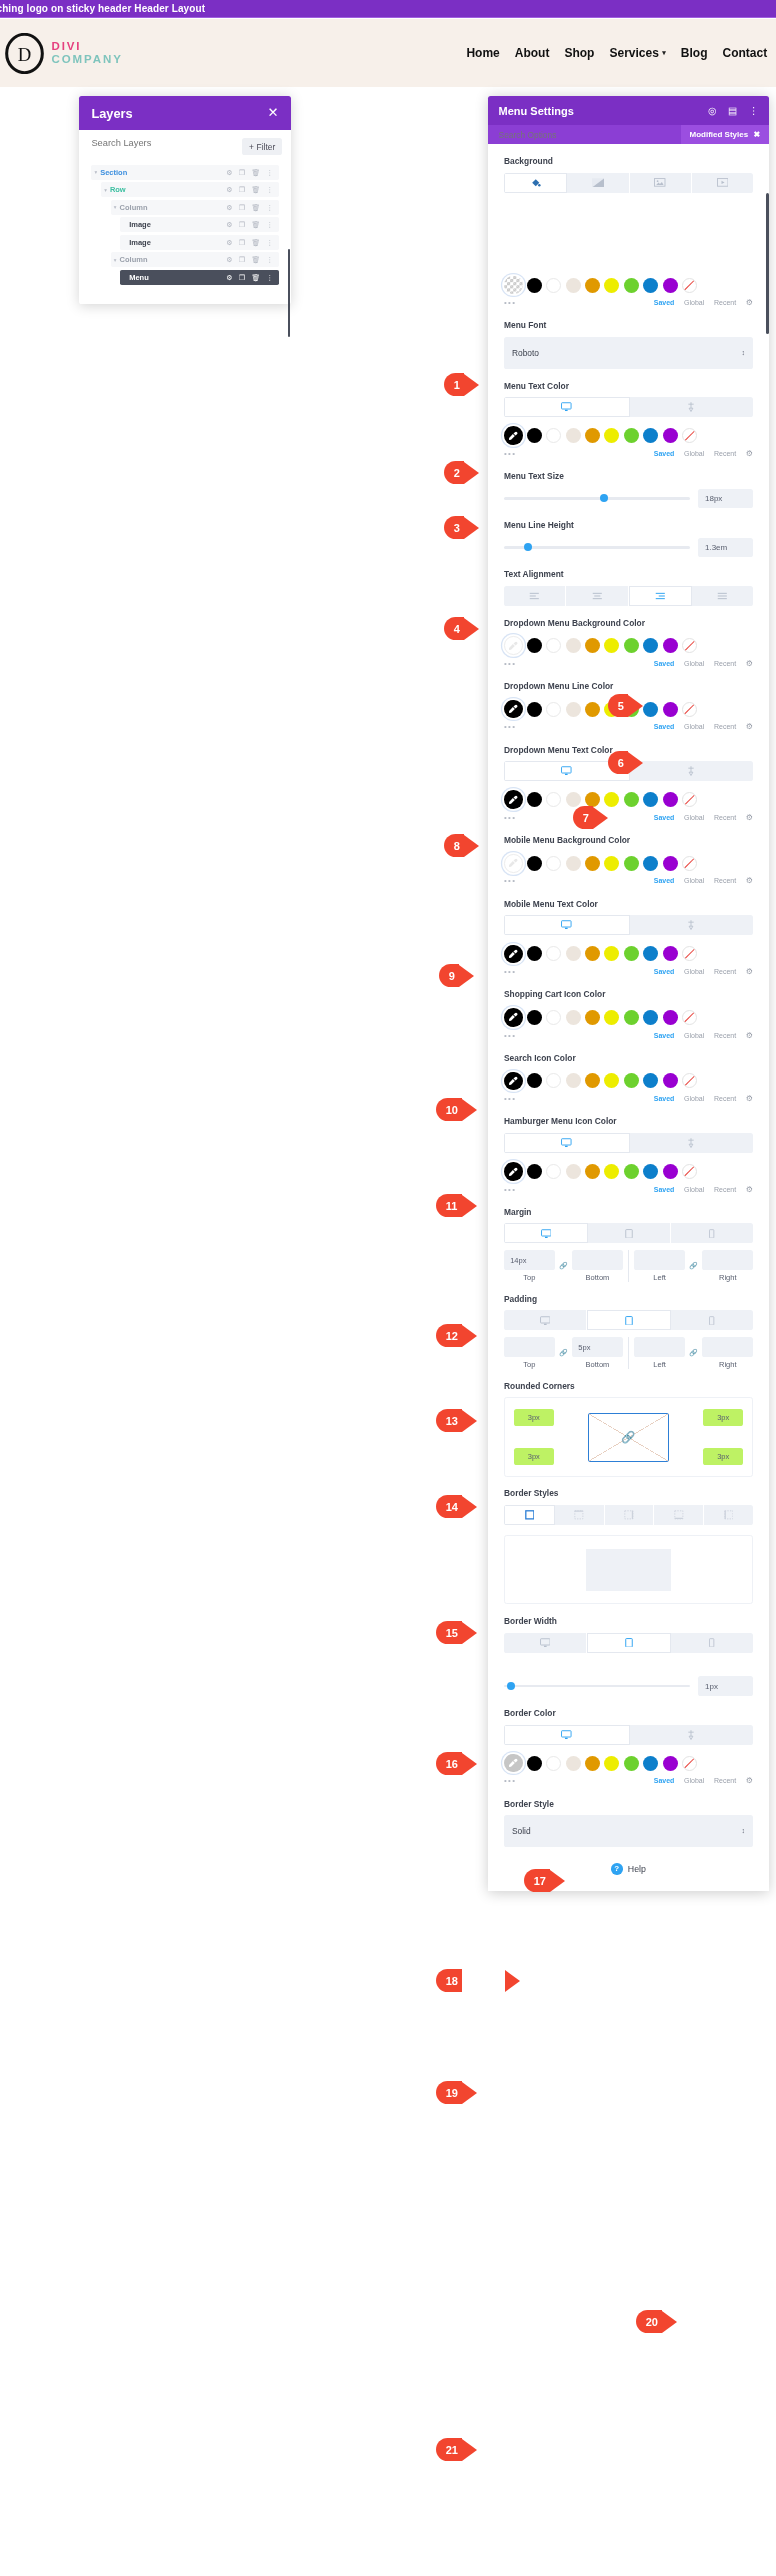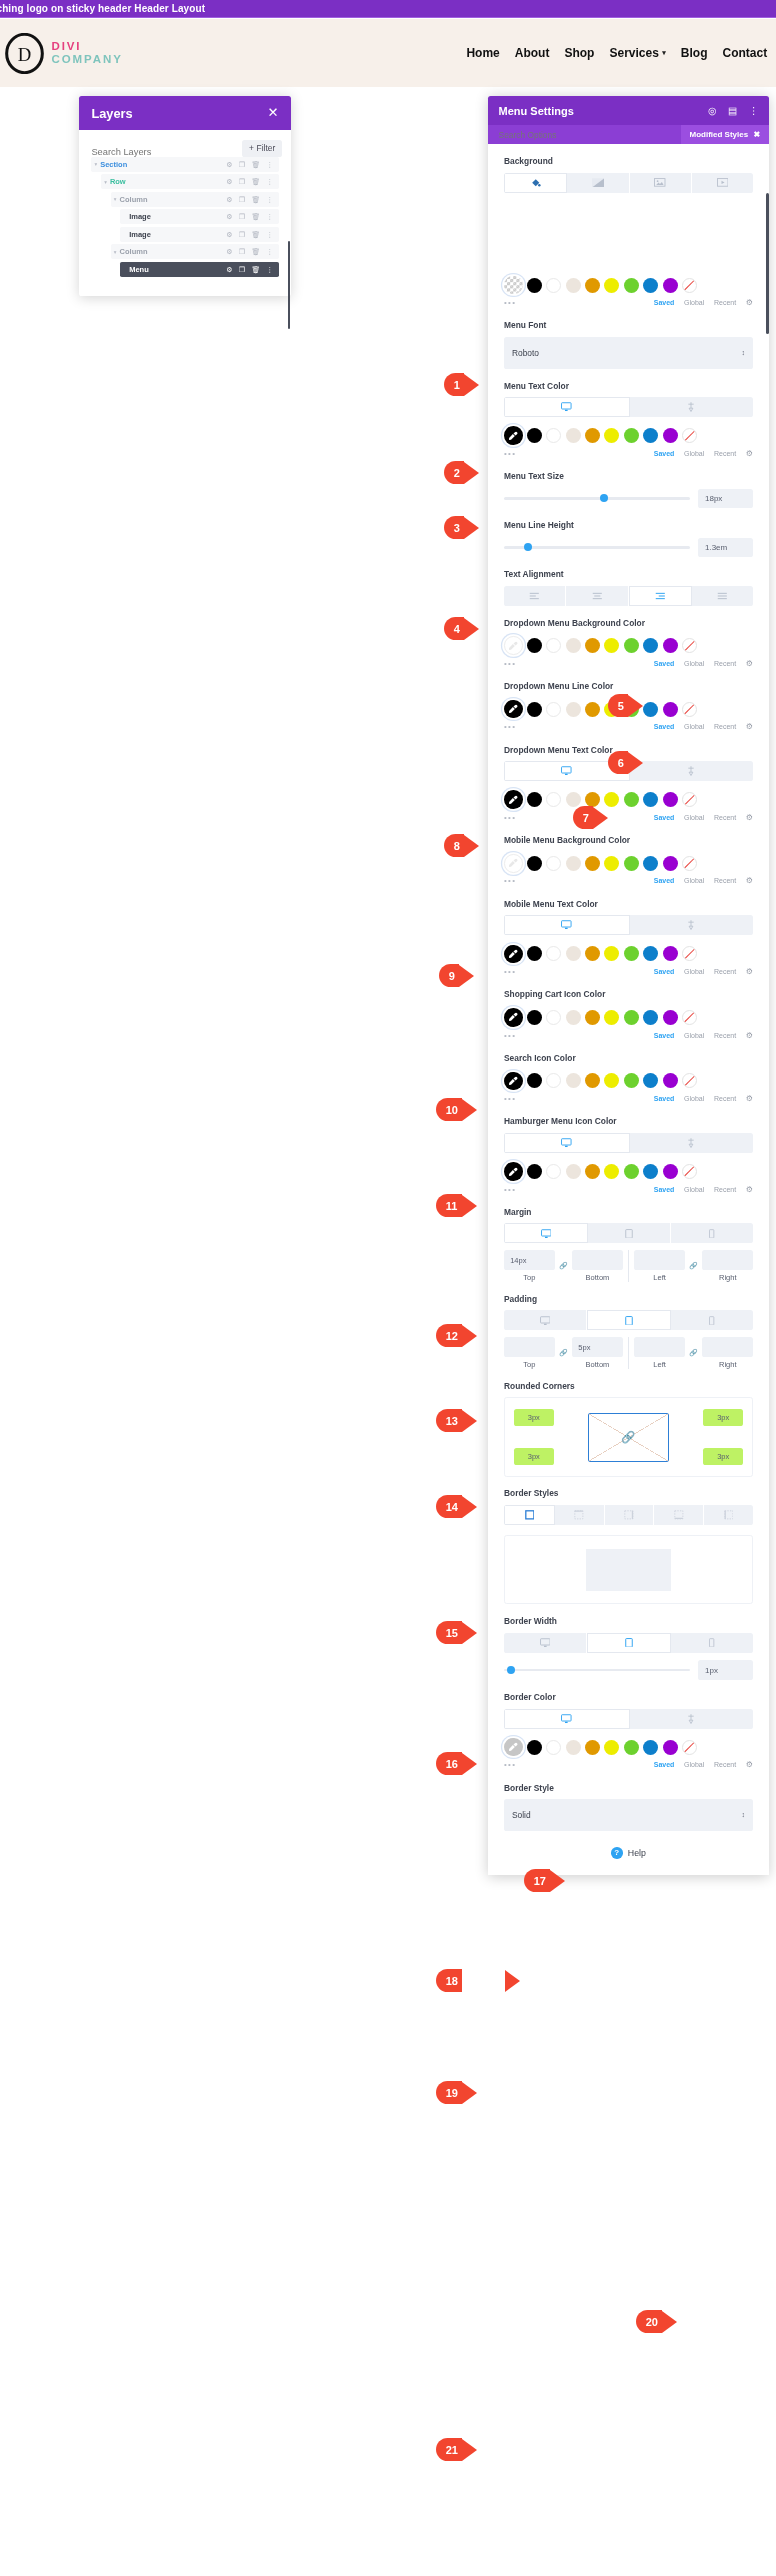--- a/index.html
+++ b/index.html
@@ -57,22 +57,23 @@
     box-shadow: 0 1.8px 12.4px rgba(0,0,0,.17);
     border-radius: 2.6px;
   }
   .layers-head {
     background: #7B2FC4; height: 34px; display: flex; align-items: center;
     padding: 0 12.4px; border-radius: 2.6px 2.6px 0 0;
   }
   .layers-title { color: #fff; font-size: 12.8px; font-weight: bold; }
   .layers-close { margin-left: auto; color: #fff; font-size: 13.2px; line-height: 1; cursor: pointer; }
   .layers-search-row {
-    height: 26.5px; display: flex; align-items: flex-end; padding: 0 8.8px 0 12.4px;
+    height: 26.5px; display: flex; align-items: flex-start; padding: 0 8.8px 0 12.4px;
     background: #fff;
+    margin-top: 8px;
   }
   .layers-search {
     border: 0; outline: 0; background: transparent; font-size: 9.3px;
     color: #b9b9c2; font-family: inherit; flex: 1;
   }
   .filter-btn {
     background: #eef0f4; border-radius: 2.6px; font-size: 8.4px; color: #4a4a57;
     padding: 3.5px 7px; display: flex; align-items: center; gap: 2.6px; cursor: pointer;
   }
   .layers-list { padding: 0 12.4px 16px 12.4px; position: relative; }
@@ -1027,21 +1028,21 @@
           <svg width="8" height="9.7" viewBox="0 0 11 14">
               <rect x=".8" y=".8" width="9.4" height="12.4" rx="1" fill="none" stroke="#2ea3f2" stroke-width="1.4"></rect>
             </svg>
         </div>
         <div class="seg-item">
           <svg width="5.3" height="9.7" viewBox="0 0 8 14">
               <rect x=".7" y=".7" width="6.6" height="12.6" rx="1" fill="none" stroke="#b7bfcc" stroke-width="1.2"></rect>
             </svg>
         </div>
       </div>
-      <div class="slider-row" style="margin-top:7px;">
+      <div class="slider-row" style="margin-top:23px;">
         <div class="slider-track">
           <span class="slider-knob" style="left:4%"></span>
         </div>
         <div class="slider-val">1px</div>
       </div>
     </div>
 
     <div class="field">
       <div class="field-label">Border Color</div>
       <div class="seg">

